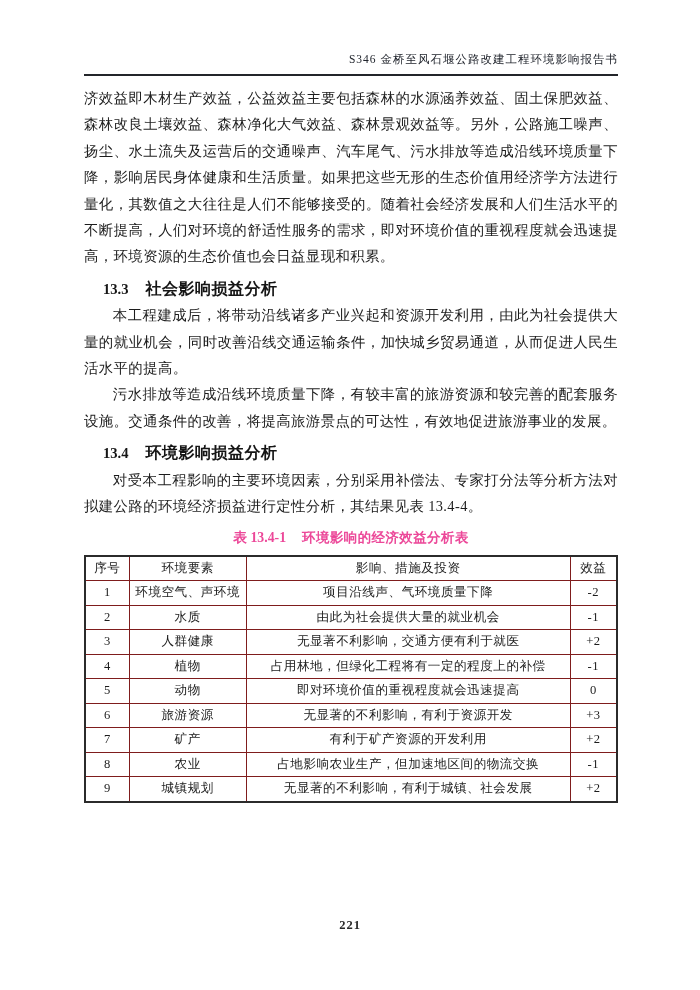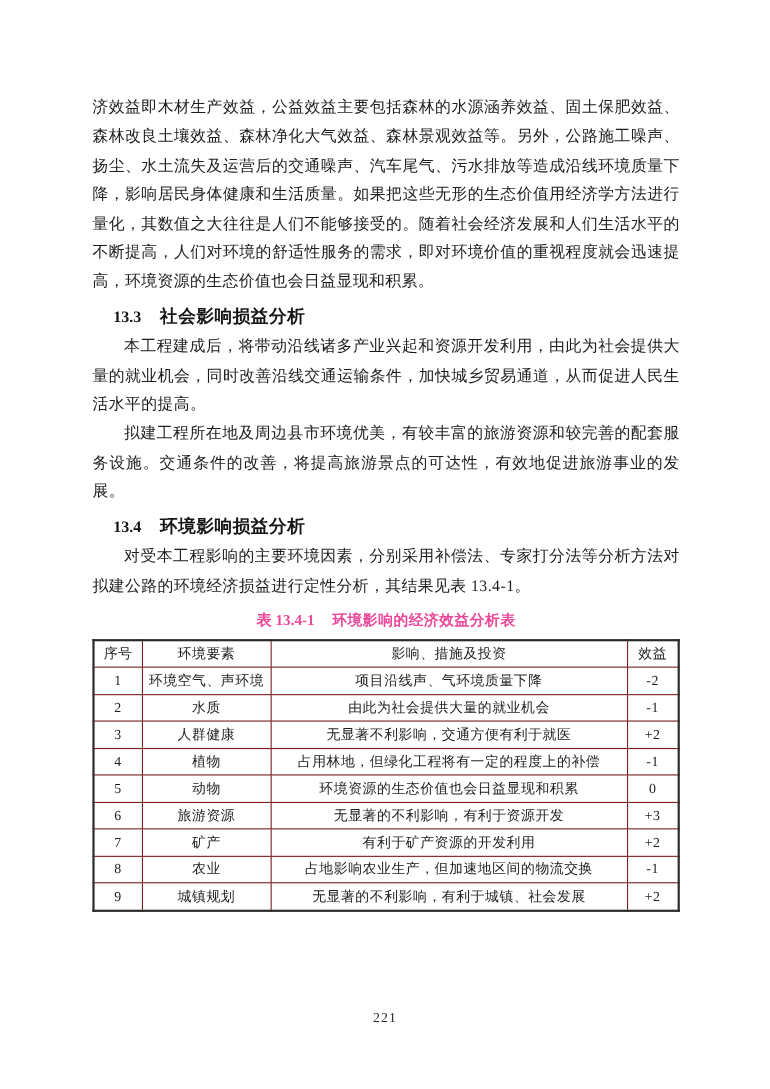--- a/index.html
+++ b/index.html
@@ -97,42 +97,44 @@
   col.c-factor{width:22%;}
   col.c-impact{width:60.9%;}
   col.c-benefit{width:8.8%;}
   .page-number{
     position:absolute;
     top:918px;left:0;right:0;
     text-align:center;
     font-size:12.5px;
     letter-spacing:1px;
     color:#2a2a2a;
+    font-weight:bold;
   }
 </style>
 </head>
 <body>
 
 <div class="page">
 
+  <div class="running-header">S346 金桥至风石堰公路改建工程环境影响报告书</div>
 
   <div class="content">
 
     <p class="para">济效益即木材生产效益，公益效益主要包括森林的水源涵养效益、固土保肥效益、森林改良土壤效益、森林净化大气效益、森林景观效益等。另外，公路施工噪声、扬尘、水土流失及运营后的交通噪声、汽车尾气、污水排放等造成沿线环境质量下降，影响居民身体健康和生活质量。如果把这些无形的生态价值用经济学方法进行量化，其数值之大往往是人们不能够接受的。随着社会经济发展和人们生活水平的不断提高，人们对环境的舒适性服务的需求，即对环境价值的重视程度就会迅速提高，环境资源的生态价值也会日益显现和积累。</p>
 
     <h2 class="section-heading"><span class="sec-num">13.3</span><span class="sec-title">社会影响损益分析</span></h2>
 
     <p class="para indent">本工程建成后，将带动沿线诸多产业兴起和资源开发利用，由此为社会提供大量的就业机会，同时改善沿线交通运输条件，加快城乡贸易通道，从而促进人民生活水平的提高。</p>
 
-    <p class="para indent">拟建工程所在地及周边县市环境优美，有较丰富的旅游资源和较完善的配套服务设施。交通条件的改善，将提高旅游景点的可达性，有效地促进旅游事业的发展。</p>
+    <p class="para indent">污水排放等造成沿线环境质量下降，有较丰富的旅游资源和较完善的配套服务设施。交通条件的改善，将提高旅游景点的可达性，有效地促进旅游事业的发展。</p>
 
     <h2 class="section-heading"><span class="sec-num">13.4</span><span class="sec-title">环境影响损益分析</span></h2>
 
 
-    <p class="para indent">对受本工程影响的主要环境因素，分别采用补偿法、专家打分法等分析方法对拟建公路的环境经济损益进行定性分析，其结果见表 13.4-1。</p>
+    <p class="para indent">对受本工程影响的主要环境因素，分别采用补偿法、专家打分法等分析方法对拟建公路的环境经济损益进行定性分析，其结果见表 13.4-4。</p>
 
     <div class="table-caption"><span class="cap-num">表 13.4-1</span><span class="cap-title">环境影响的经济效益分析表</span></div>
 
     <table class="benefit-table">
       <colgroup>
         <col class="c-no">
           <col class="c-factor">
           <col class="c-impact">
           <col class="c-benefit">
       </colgroup>
@@ -165,21 +167,21 @@
         </tr>
         <tr>
           <td>4</td>
           <td>植物</td>
           <td>占用林地，但绿化工程将有一定的程度上的补偿</td>
           <td>-1</td>
         </tr>
         <tr>
           <td>5</td>
           <td>动物</td>
-          <td>环境资源的生态价值也会日益显现和积累</td>
+          <td>即对环境价值的重视程度就会迅速提高</td>
           <td>0</td>
         </tr>
         <tr>
           <td>6</td>
           <td>旅游资源</td>
           <td>无显著的不利影响，有利于资源开发</td>
           <td>+3</td>
         </tr>
         <tr>
           <td>7</td>

